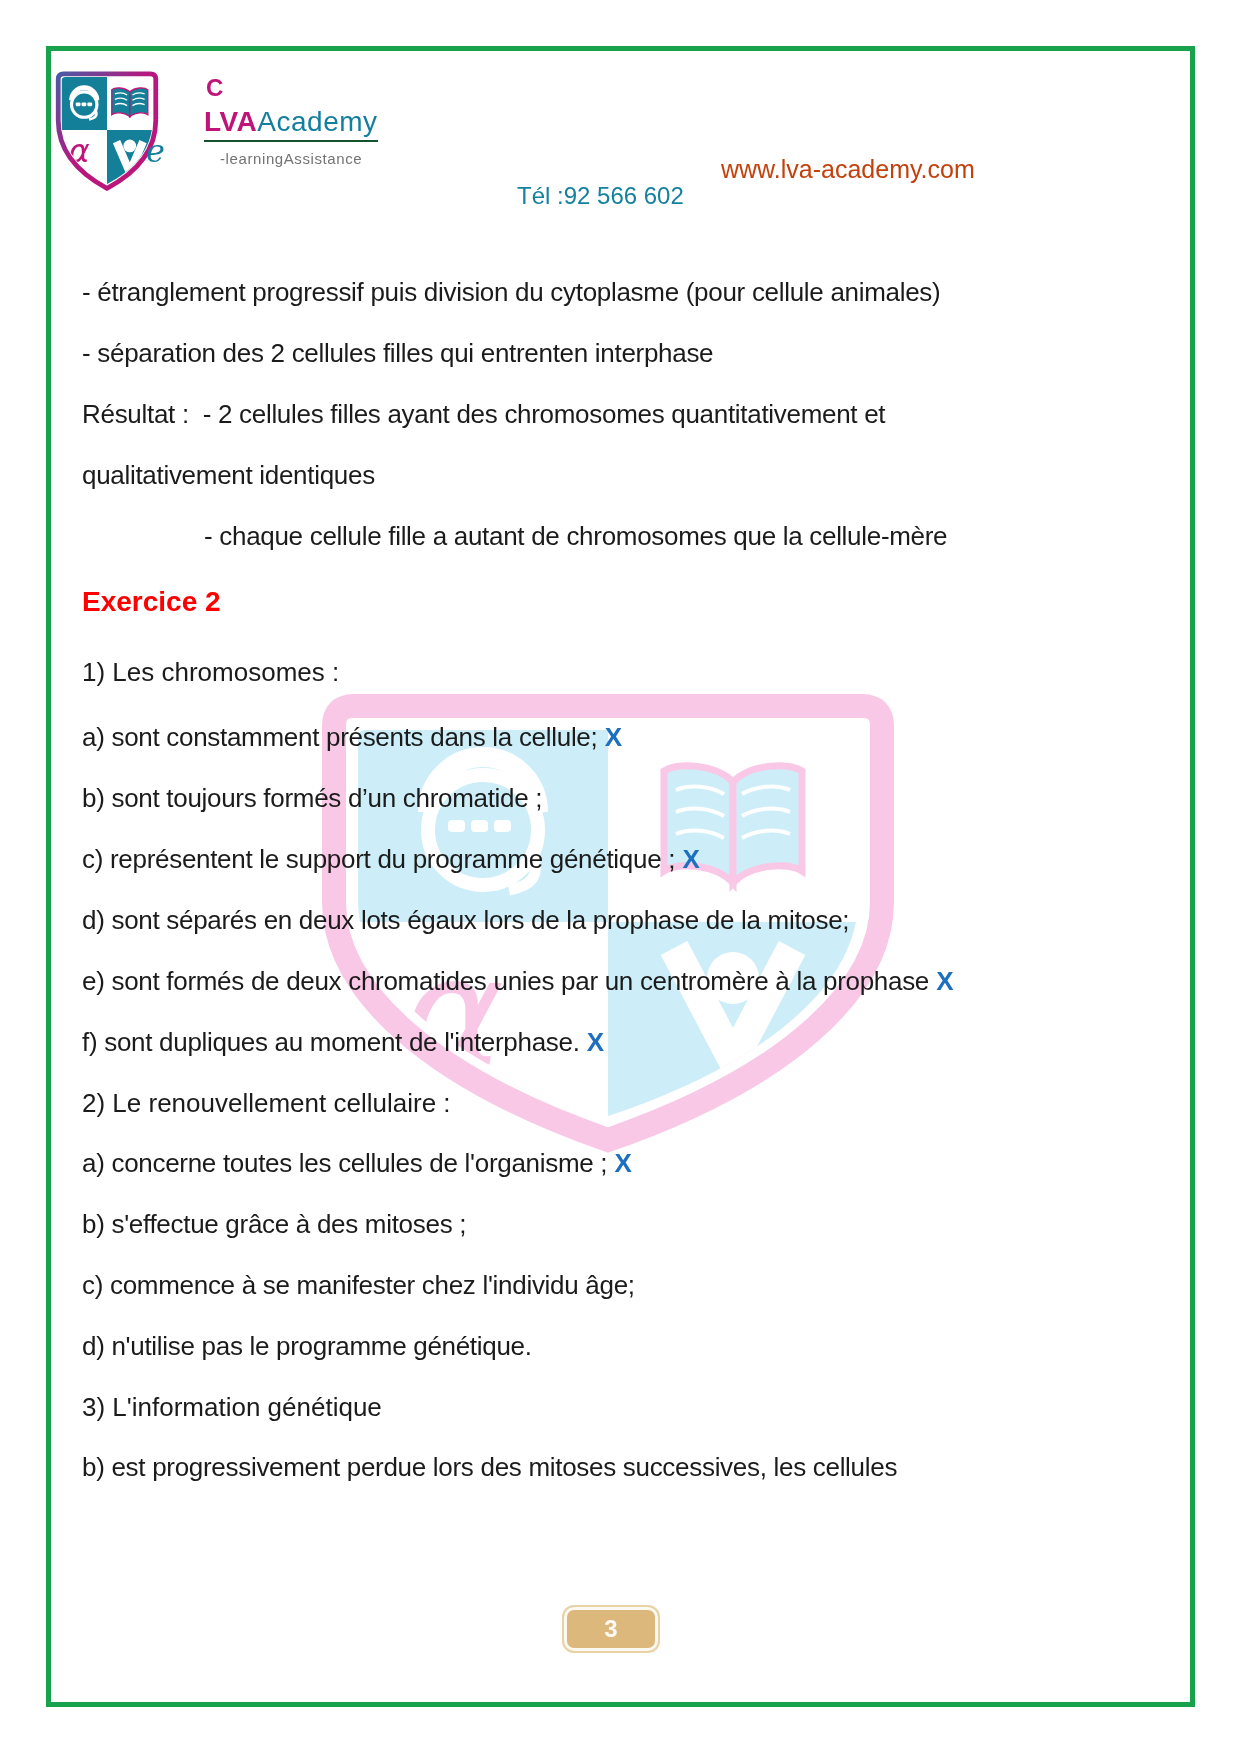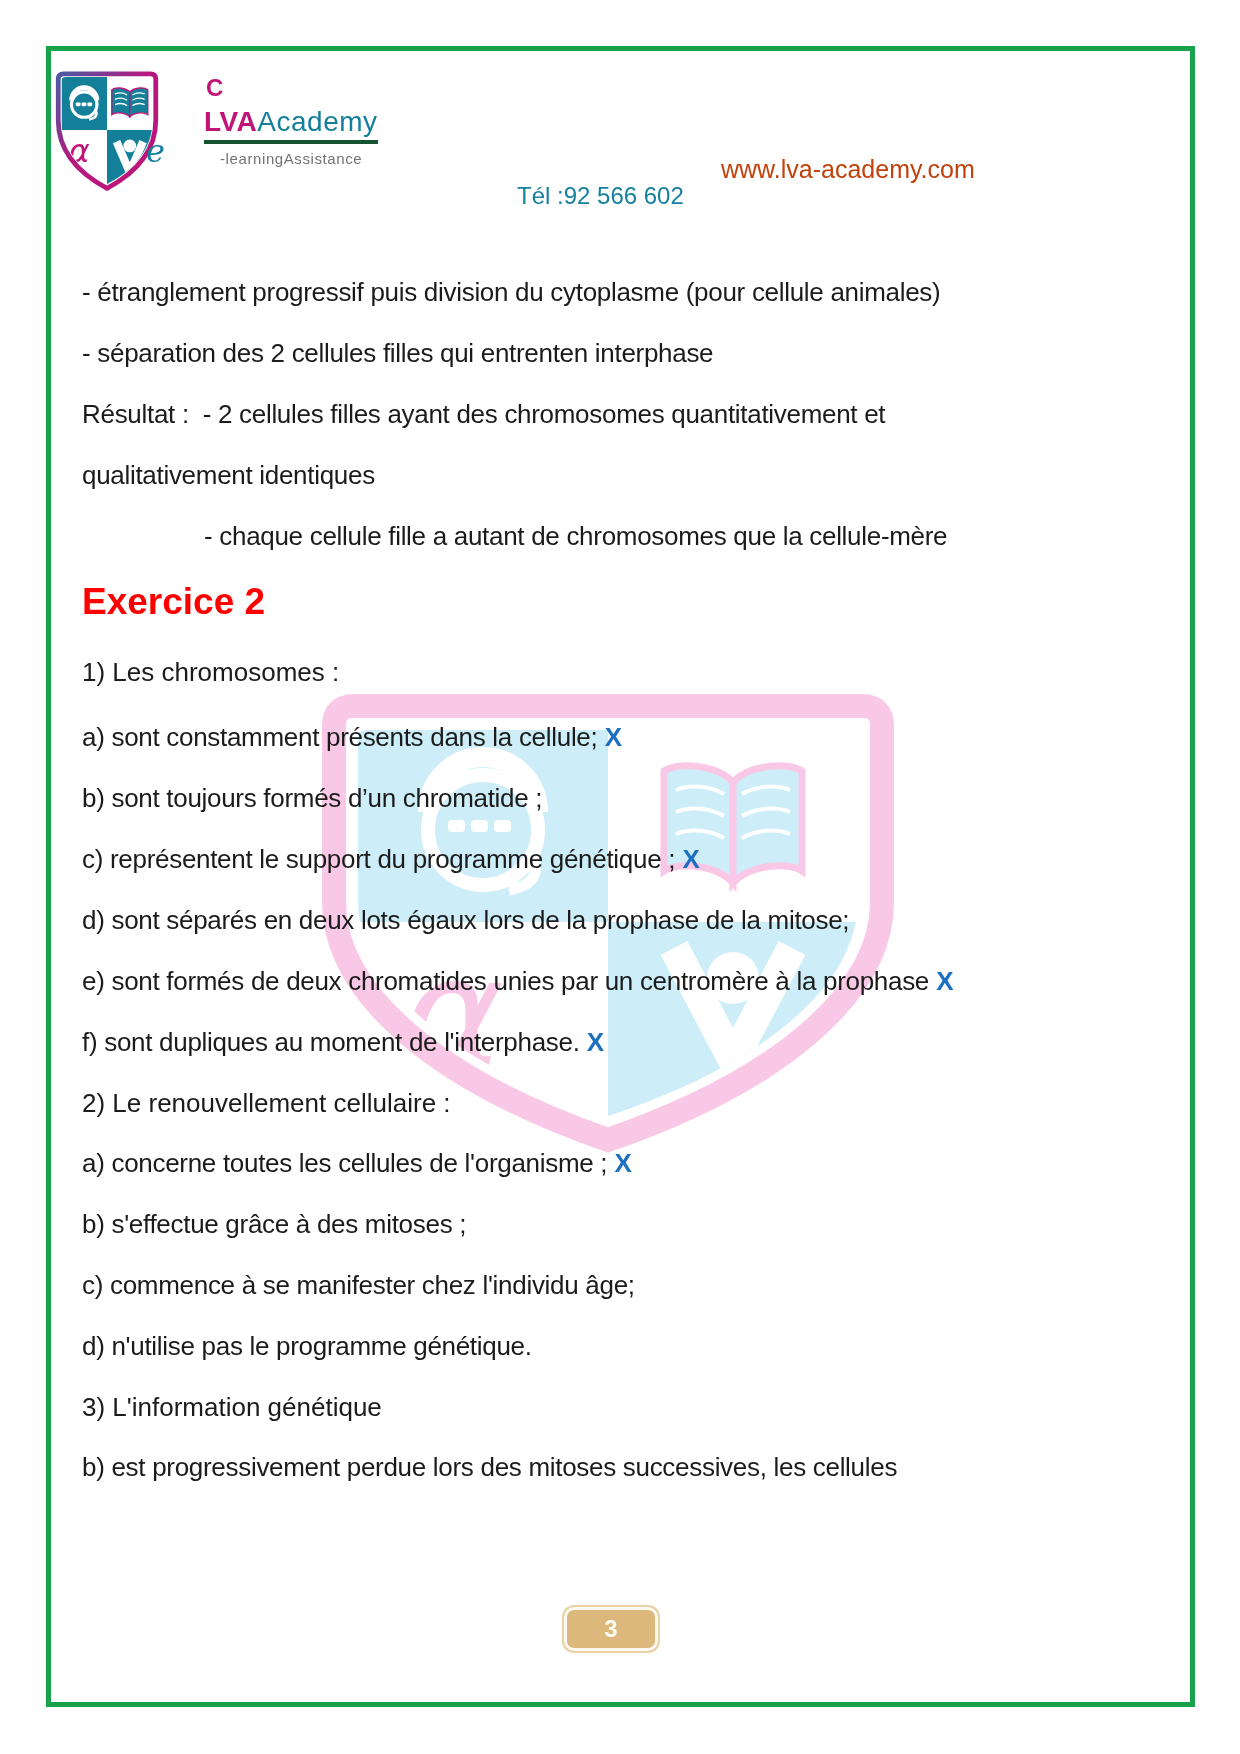--- a/index.html
+++ b/index.html
@@ -2,36 +2,36 @@
 <html><head>
 <meta charset="utf-8">
 <style>
   html,body{margin:0;padding:0;background:#ffffff;}
   .page{position:relative;width:1240px;height:1754px;background:#ffffff;overflow:hidden;
         font-family:"Liberation Sans",sans-serif;color:#1b1b1b;}
   .frame{position:absolute;left:46px;top:46px;right:45px;bottom:47px;border:5px solid #18a24b;z-index:0;}
   
   .logo-svg{position:absolute;left:54px;top:68px;z-index:3;}
   .brand-c{position:absolute;left:206px;top:74px;font-size:24px;font-weight:bold;color:#c01478;z-index:3;}
-  .brand-line{position:absolute;left:204px;top:106px;font-size:28px;border-bottom:4px solid #14532d;
+  .brand-line{position:absolute;left:204px;top:106px;font-size:28px;border-bottom:2px solid #14532d;
               padding-bottom:2px;z-index:3;letter-spacing:.5px;}
   .brand-line .lva{color:#c01478;font-weight:bold;}
   .brand-line .academy{color:#147f9d;}
   .brand-tagline{position:absolute;left:220px;top:150px;font-size:15px;color:#737373;z-index:3;letter-spacing:.6px;}
   .brand-e{position:absolute;left:146px;top:132px;font-size:32px;font-style:italic;color:#147f9d;
            font-family:"DejaVu Serif",serif;z-index:3;}
   .website{position:absolute;left:721px;top:155px;font-size:25px;color:#c2410c;z-index:3;}
   .phone{position:absolute;left:517px;top:182px;font-size:24px;color:#15819f;z-index:3;}
   
   .watermark{position:absolute;left:318px;top:690px;z-index:1;}
   
   .content{position:absolute;left:82px;top:262px;width:1046px;z-index:2;font-size:26px;letter-spacing:-0.3px;}
   .line{height:61px;line-height:61px;white-space:pre-wrap;}
   .line.indent{padding-left:122px;}
-  .exercise-title{height:70px;line-height:70px;font-size:37px;font-weight:bold;color:#fe0000;letter-spacing:0;}
+  .exercise-title{height:70px;line-height:70px;font-size:28px;font-weight:bold;color:#fe0000;letter-spacing:0;}
   .section-heading{height:70px;line-height:70px;font-weight:normal;letter-spacing:0;}
   .section-heading.compact{height:60px;line-height:60px;}
   .x-mark{color:#1d6fc0;font-weight:bold;letter-spacing:0;}
   
   .page-badge{position:absolute;left:564px;top:1607px;width:94px;height:44px;background:#ddb87c;
               border-radius:10px;box-shadow:inset 0 0 0 3px rgba(255,255,255,.9),0 0 0 2px #e9d2a6;
               display:flex;align-items:center;justify-content:center;color:#fdfbf5;font-weight:bold;
               font-size:24px;z-index:2;}
 </style>
 </head>

